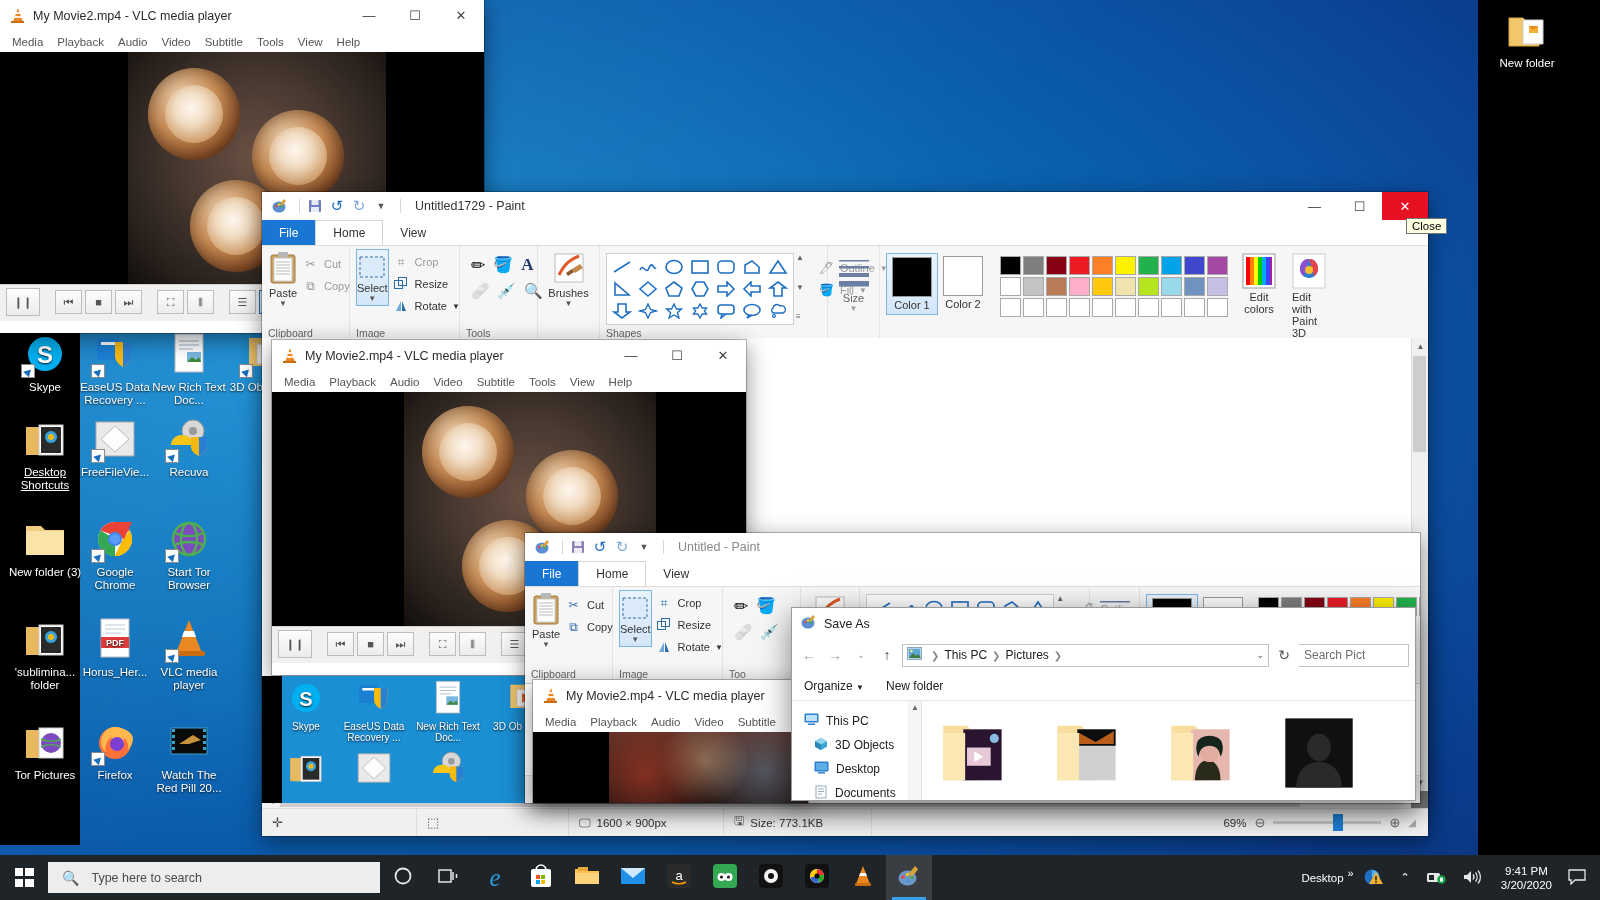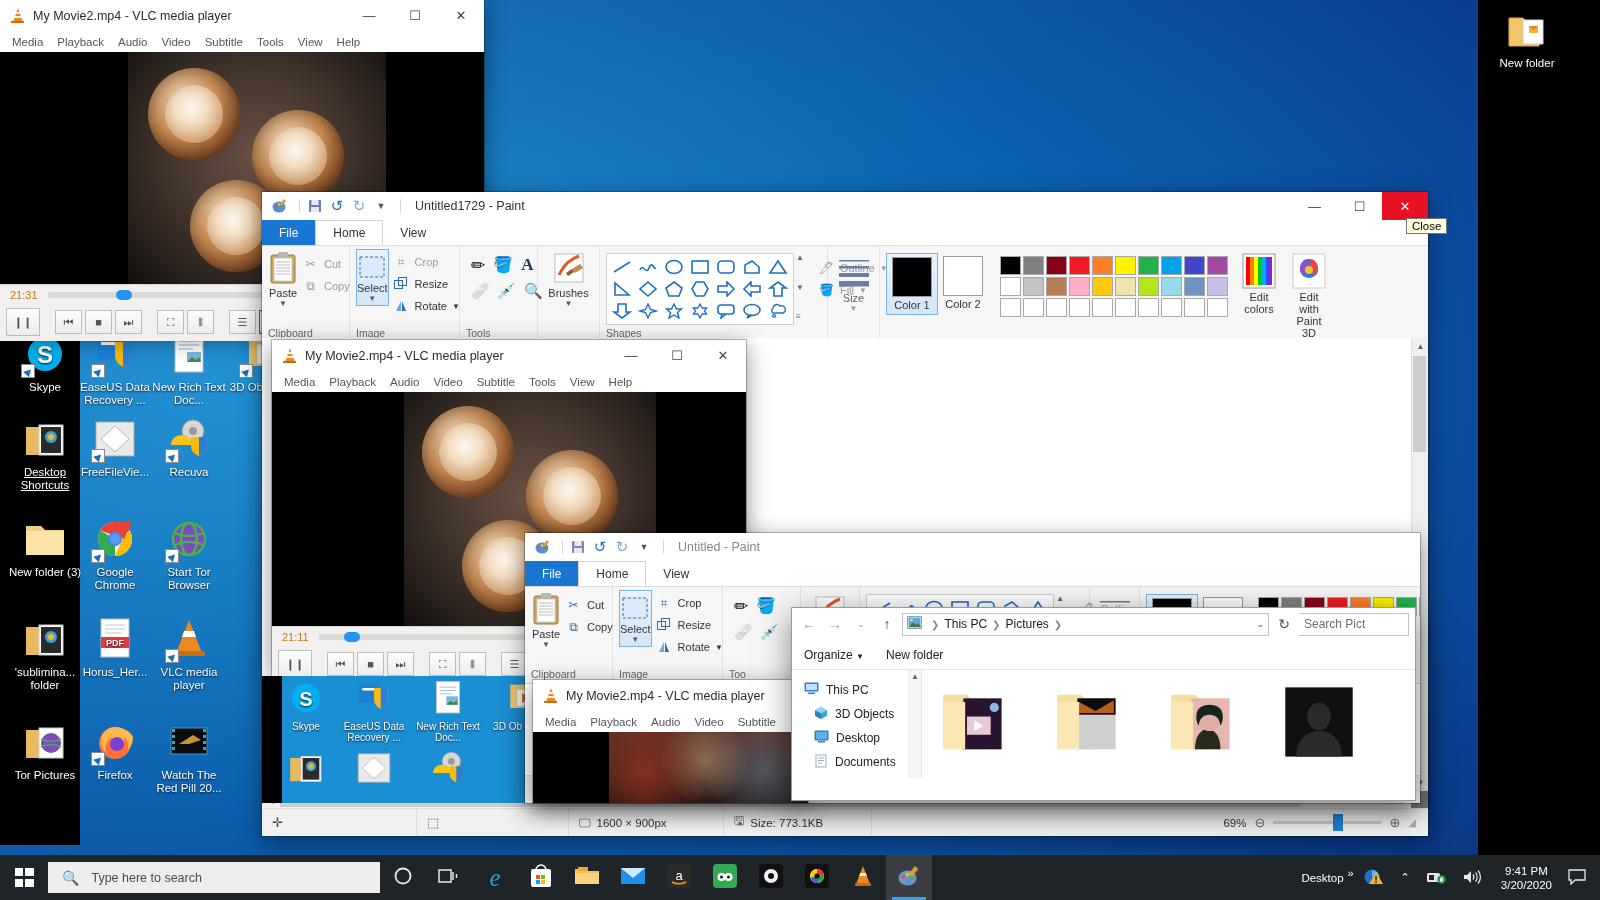--- a/index.html
+++ b/index.html
@@ -347,26 +347,20 @@
     </div>
   <div class="vlc-video" style="height:232px;">
     <div class="abs" style="left:128px;top:0;width:258px;height:232px;">
       <div class="marble"></div>
       <div class="coffee" style="left:20px;top:16px;width:92px;height:92px;"></div>
       <div class="coffee" style="left:124px;top:58px;width:92px;height:92px;"></div>
       <div class="coffee" style="left:62px;top:128px;width:92px;height:92px;"></div>
     </div>
   </div>
   <div class="vlc-ctl">
-    <div class="vlc-seekrow">
-      <span class="vlc-time">21:31</span>
-      <span class="vlc-seek">
-          <i style="left:68px;"></i>
-        </span>
-    </div>
     <div class="vlc-btns">
       <span class="vbtn big">❙❙</span>
       <span class="gap"></span>
       <span class="vbtn">⏮</span>
       <span class="vbtn">■</span>
       <span class="vbtn">⏭</span>
       <span class="gap"></span>
       <span class="vbtn">⛶</span>
       <span class="vbtn">⫴</span>
       <span class="gap"></span>
@@ -724,21 +718,21 @@
                 <rect x="8" y="4" width="4" height="28" fill="#ff8000"></rect>
             <rect x="12" y="4" width="4" height="28" fill="#ffff00"></rect>
                 <rect x="16" y="4" width="4" height="28" fill="#00cc00"></rect>
             <rect x="20" y="4" width="4" height="28" fill="#00aaff"></rect>
                 <rect x="24" y="4" width="4" height="28" fill="#4040ff"></rect>
             <rect x="28" y="4" width="2" height="28" fill="#a020a0"></rect>
               </svg>
           </div>
           <div>Edit colors</div>
         </div>
-        <div style="text-align:center;margin-left:16px;font-size:11px;color:#333;width:70px;">
+        <div style="margin-left:16px;font-size:11px;color:#333;width:70px;">
           <div>
             <svg width="34" height="36" viewBox="0 0 34 36">
                 <rect x="1" y="1" width="32" height="34" fill="#fff" stroke="#ccc"></rect>
             <path d="M17 6c6 0 9 5 9 10s-4 9-9 9-9-4-9-9 3-10 9-10z" fill="#2d7fd1"></path>
             <path d="M17 6c6 0 9 5 9 10 0 3-1.5 5.5-4 7L17 6z" fill="#e8434a"></path>
             <path d="M17 6c-6 0-9 5-9 10 0 3 1.5 5.5 4 7L17 6z" fill="#8e4fd0"></path>
             <circle cx="17" cy="17" r="4" fill="#f5c02b"></circle>
               </svg>
           </div>
           <div>Edit with Paint 3D</div>
@@ -820,26 +814,20 @@
     </div>
   <div class="vlc-video" style="height:234px;">
     <div class="abs" style="left:132px;top:0;width:252px;height:234px;">
       <div class="marble"></div>
       <div class="coffee" style="left:18px;top:14px;width:92px;height:92px;"></div>
       <div class="coffee" style="left:122px;top:58px;width:92px;height:92px;"></div>
       <div class="coffee" style="left:58px;top:128px;width:92px;height:92px;"></div>
     </div>
   </div>
   <div class="vlc-ctl">
-    <div class="vlc-seekrow">
-      <span class="vlc-time">21:11</span>
-      <span class="vlc-seek">
-          <i style="left:25px;"></i>
-        </span>
-    </div>
     <div class="vlc-btns">
       <span class="vbtn big">❙❙</span>
       <span class="gap"></span>
       <span class="vbtn">⏮</span>
       <span class="vbtn">■</span>
       <span class="vbtn">⏭</span>
       <span class="gap"></span>
       <span class="vbtn">⛶</span>
       <span class="vbtn">⫴</span>
       <span class="gap"></span>
@@ -1181,20 +1169,32 @@
     <div class="abs" style="left:76px;top:0;width:199px;height:71px;
       background:
         radial-gradient(circle at 18% 60%, rgba(190,60,40,.55), transparent 38%),
         radial-gradient(circle at 48% 40%, rgba(220,190,150,.45), transparent 40%),
         radial-gradient(circle at 78% 55%, rgba(110,150,180,.45), transparent 38%),
         linear-gradient(#5a3026, #3a2019 60%, #241411);"></div>
   </div>
 </div>
 
 <div class="dlg" style="left:792px;top:608px;width:623px;height:192px;overflow:hidden;">
+  <div class="dlg-title">
+    <span style="margin-right:7px;">
+      <svg width="16" height="16" viewBox="0 0 16 16">
+          <ellipse cx="7" cy="9" rx="6.5" ry="5.5" fill="#5b8fd4"></ellipse>
+          <circle cx="4" cy="8" r="1.2" fill="#e44"></circle>
+          <circle cx="7" cy="6.5" r="1.2" fill="#fc0"></circle>
+          <circle cx="10" cy="8.5" r="1.2" fill="#4a4"></circle>
+          <path d="M12 1l2 2-4 5-2-2z" fill="#d7a13a"></path>
+        </svg>
+    </span>
+    <span>Save As</span>
+  </div>
 
   <div class="dlg-nav">
     <span class="navbtn">←</span>
     <span class="navbtn">→</span>
     <span class="navbtn" style="font-size:9px;">⌄</span>
     <span class="navbtn" style="color:#444;">↑</span>
     <span class="addrbar">
       <span style="margin-right:4px;">
         <svg width="15" height="13" viewBox="0 0 15 13">
             <rect x="0.5" y="0.5" width="14" height="12" fill="#fff" stroke="#8aa5c0"></rect>

